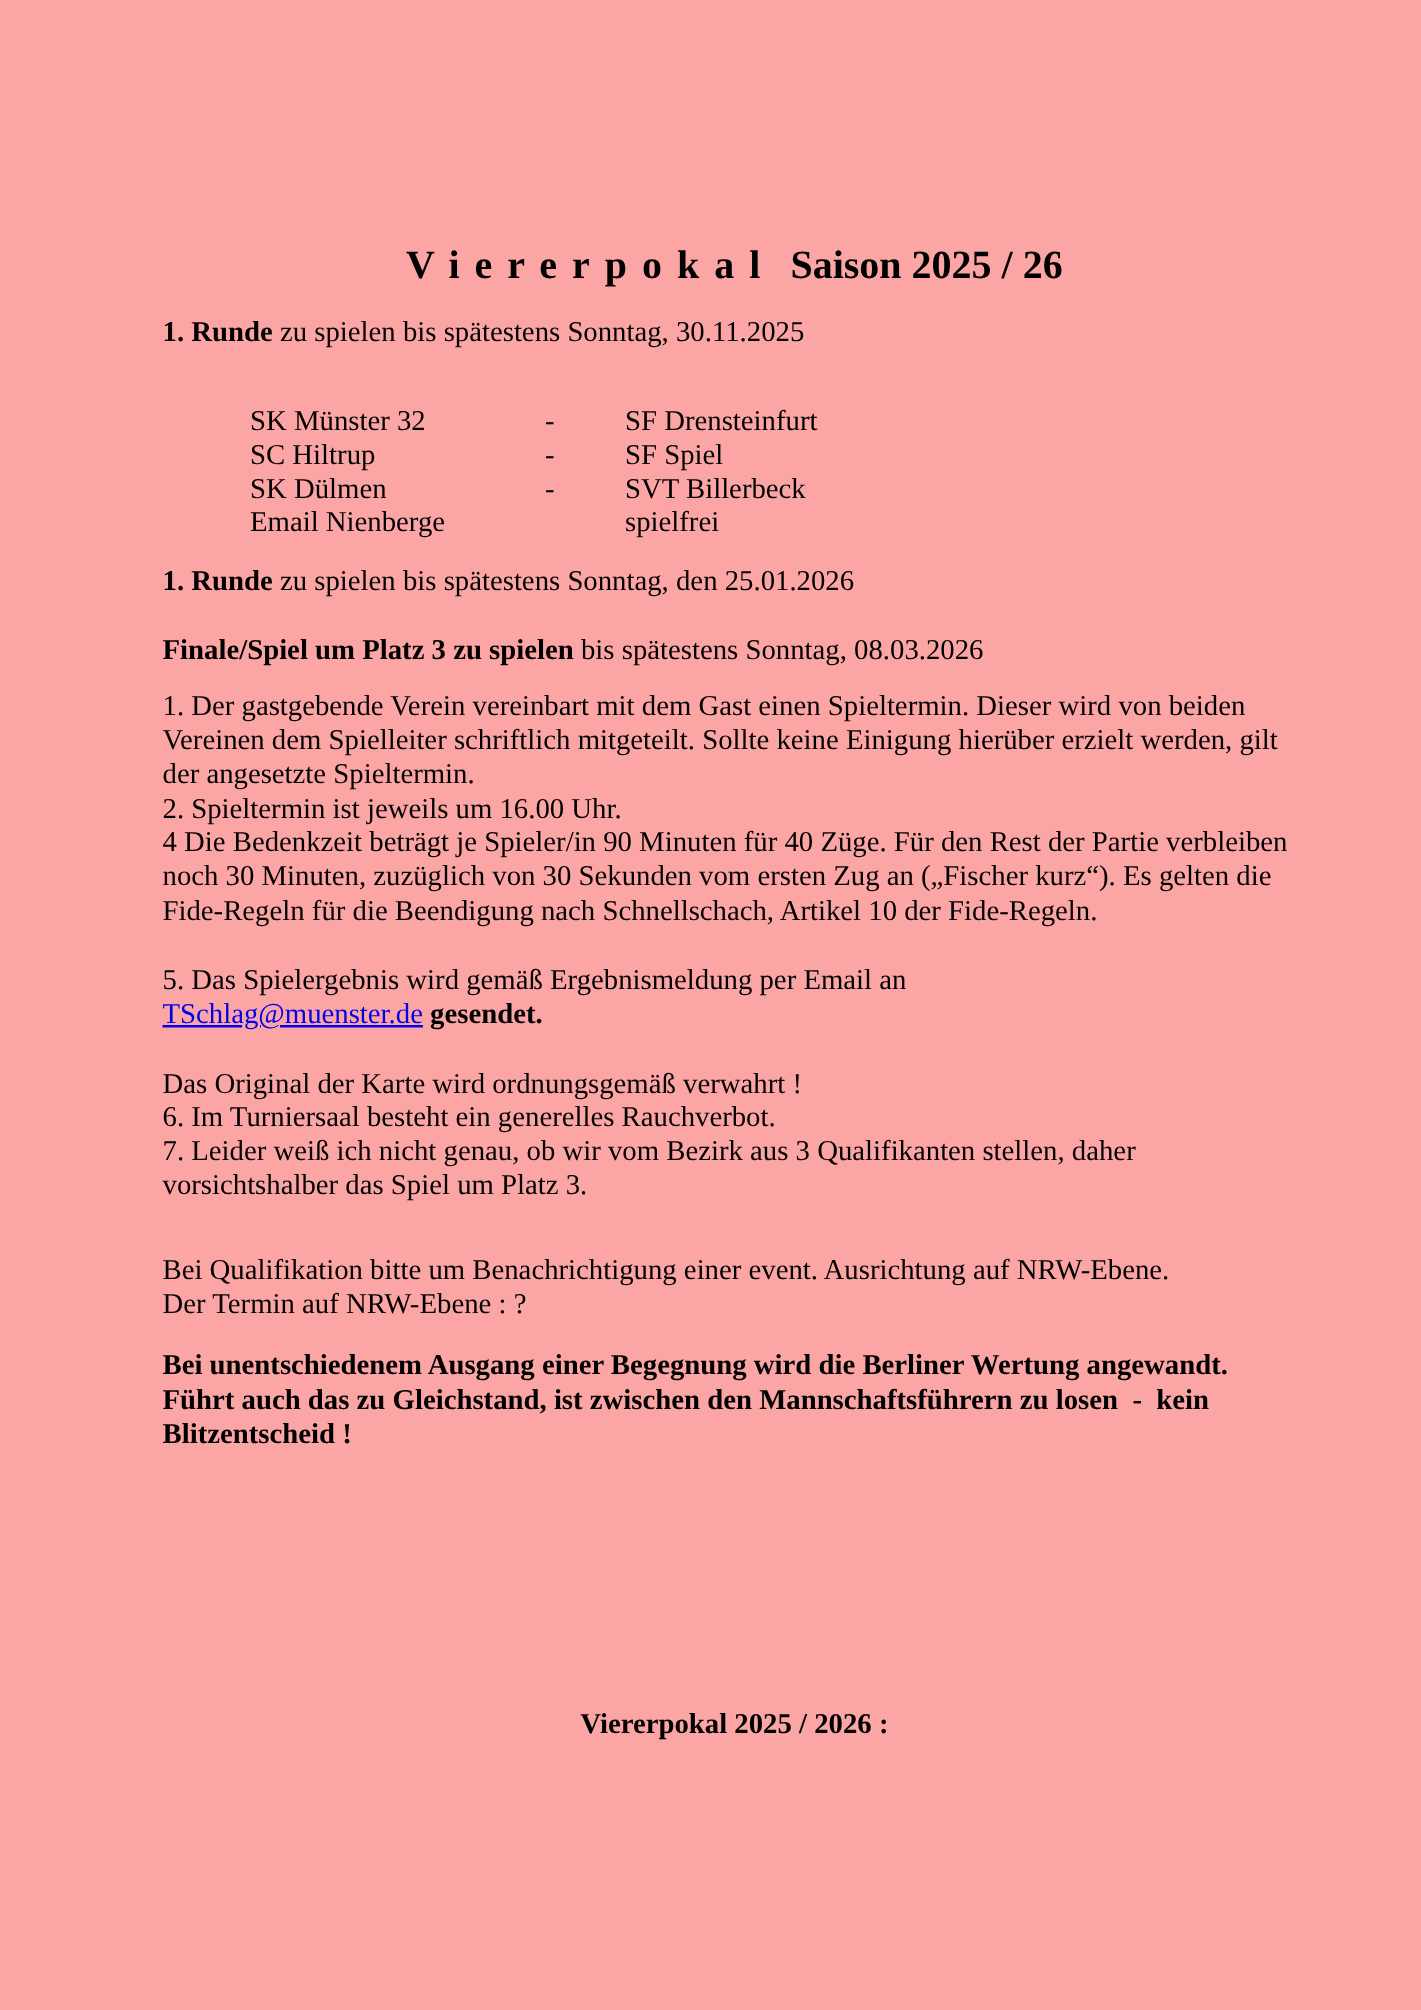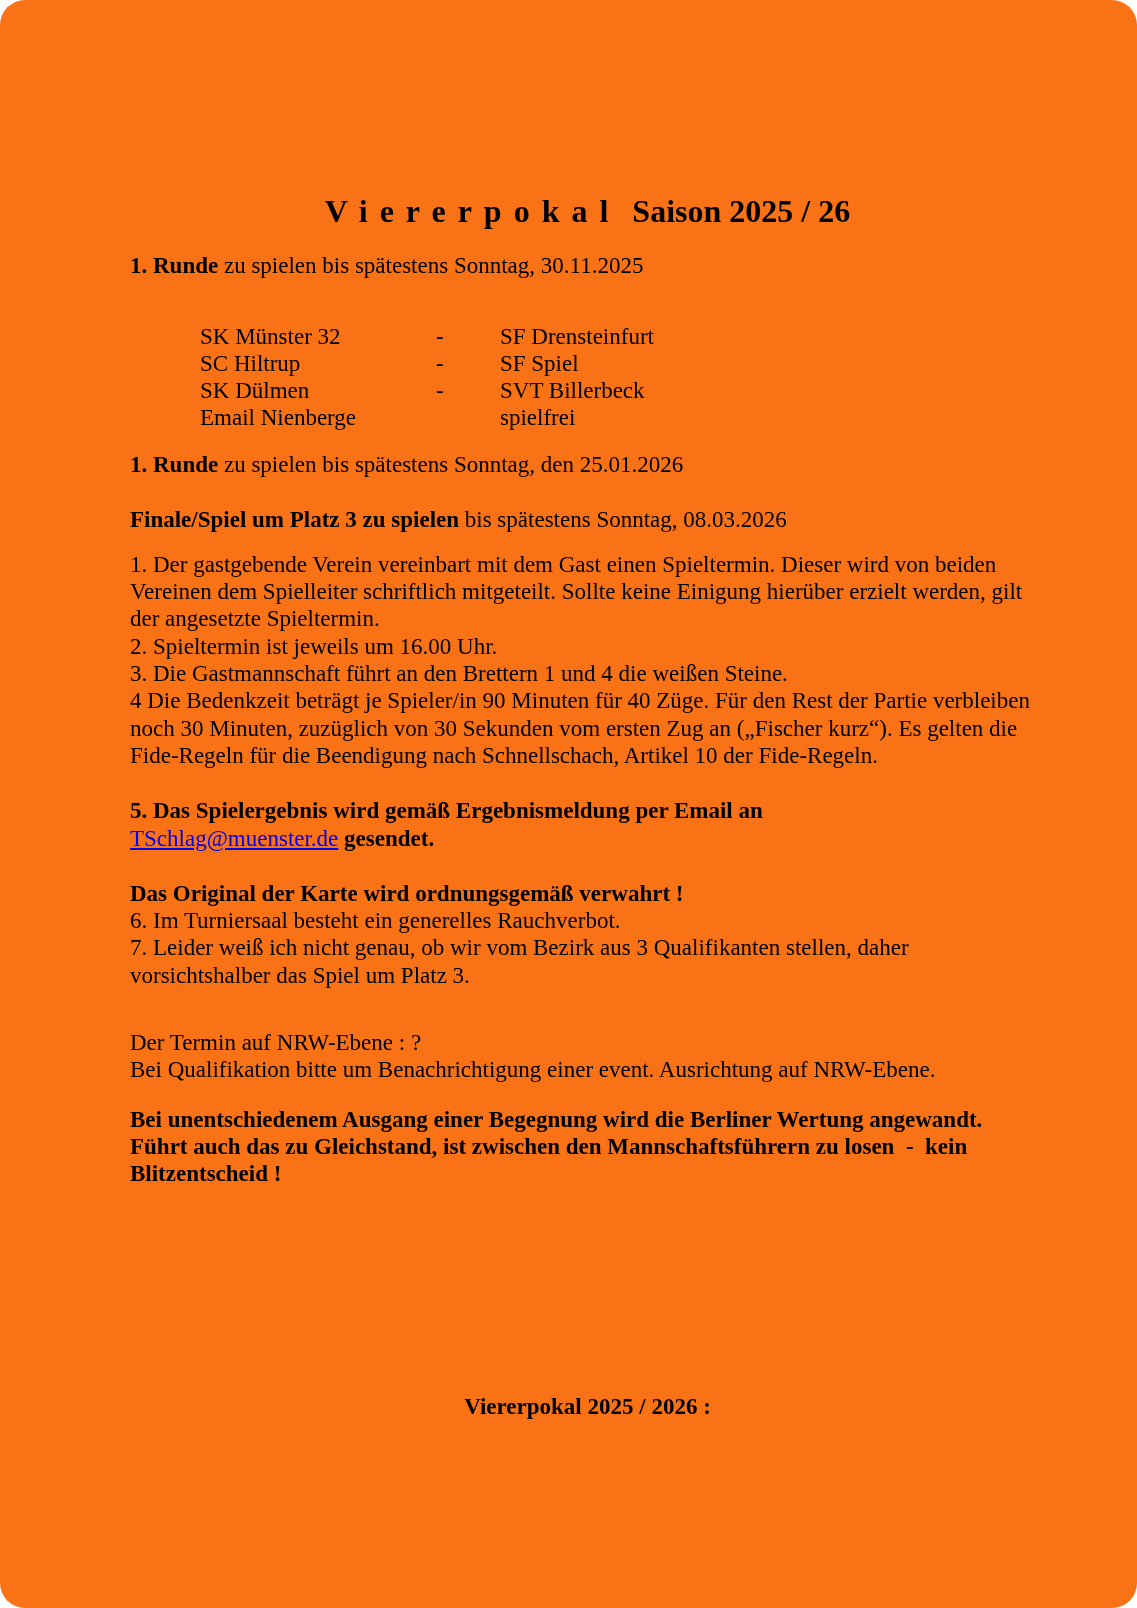--- a/index.html
+++ b/index.html
@@ -1,27 +1,26 @@
 <!DOCTYPE html>
 <html><head>
 <meta charset="utf-8">
 <style>
   html, body { margin: 0; padding: 0; }
   body { background: #ffffff; }
   .page {
     position: relative;
     width: 1137px;
     height: 1608px;
-    background: #f97316;
+    background: #fca5a5;
     color: #000000;
     font-family: "Liberation Serif", "DejaVu Serif", serif;
     font-size: 23px;
     line-height: 27.3px;
     overflow: hidden;
-    border-radius: 25px;
   }
   .content {
     padding: 192px 92px 0 130px;
   }
   p, div { margin: 0; padding: 0; }
 
   .doc-title {
     font-weight: bold;
     font-size: 32px;
     line-height: 38px;
@@ -39,21 +38,21 @@
   .pairing-home { margin-left: 70px; width: 200px; }
   .pairing-sep { width: 28px; }
 
   .round2-line { margin-top: 20px; }
   .finale-line { margin-top: 27px; }
 
   .rules { margin-top: 18px; }
   .prewrap { white-space: pre-wrap; }
 
   .rule5-block { margin-top: 15px; }
-  .bold { font-weight: bold; margin-top: 28px; }
+  .bold { font-weight: normal; margin-top: 28px; }
   .email-link {
     color: #0000EE;
     text-decoration: underline;
     cursor: pointer;
     font-weight: normal;
   }
 
   .nrw-block { margin-top: 40px; }
 
   .tiebreak { margin-top: 22px; font-weight: bold; }
@@ -107,38 +106,37 @@
 
     <p class="round-line finale-line">
       <b>Finale/Spiel um Platz 3 zu spielen</b><span> bis spätestens Sonntag, 08.03.2026</span>
     </p>
 
     <div class="rules">
       <p class="rule prewrap">1. Der gastgebende Verein vereinbart mit dem Gast einen Spieltermin. Dieser wird von beiden
 Vereinen dem Spielleiter schriftlich mitgeteilt. Sollte keine Einigung hierüber erzielt werden, gilt
 der angesetzte Spieltermin.</p>
       <p class="rule prewrap">2. Spieltermin ist jeweils um 16.00 Uhr.</p>
-      <p class="rule prewrap">3. Die Gastmannschaft führt an den Brettern 1 und 4 die weißen Steine.</p>
       <p class="rule prewrap">4 Die Bedenkzeit beträgt je Spieler/in 90 Minuten für 40 Züge. Für den Rest der Partie verbleiben
 noch 30 Minuten, zuzüglich von 30 Sekunden vom ersten Zug an („Fischer kurz“). Es gelten die
 Fide-Regeln für die Beendigung nach Schnellschach, Artikel 10 der Fide-Regeln.</p>
     </div>
 
     <div class="rule5-block">
       <p class="bold">5. Das Spielergebnis wird gemäß Ergebnismeldung per Email an</p>
       <p><a class="email-link">TSchlag@muenster.de</a><b> gesendet.</b></p>
       <p class="bold">Das Original der Karte wird ordnungsgemäß verwahrt !</p>
       <p>6. Im Turniersaal besteht ein generelles Rauchverbot.</p>
       <p class="prewrap">7. Leider weiß ich nicht genau, ob wir vom Bezirk aus 3 Qualifikanten stellen, daher
 vorsichtshalber das Spiel um Platz 3.</p>
     </div>
 
     <div class="nrw-block">
+      <p>Bei Qualifikation bitte um Benachrichtigung einer event. Ausrichtung auf NRW-Ebene.</p>
       <p>Der Termin auf NRW-Ebene : ?</p>
-      <p>Bei Qualifikation bitte um Benachrichtigung einer event. Ausrichtung auf NRW-Ebene.</p>
     </div>
 
     <p class="tiebreak prewrap">Bei unentschiedenem Ausgang einer Begegnung wird die Berliner Wertung angewandt.
 Führt auch das zu Gleichstand, ist zwischen den Mannschaftsführern zu losen  -  kein
 Blitzentscheid !</p>
 
     <div class="footer-block">
       <div>Viererpokal 2025 / 2026 :</div>
     </div>
 

